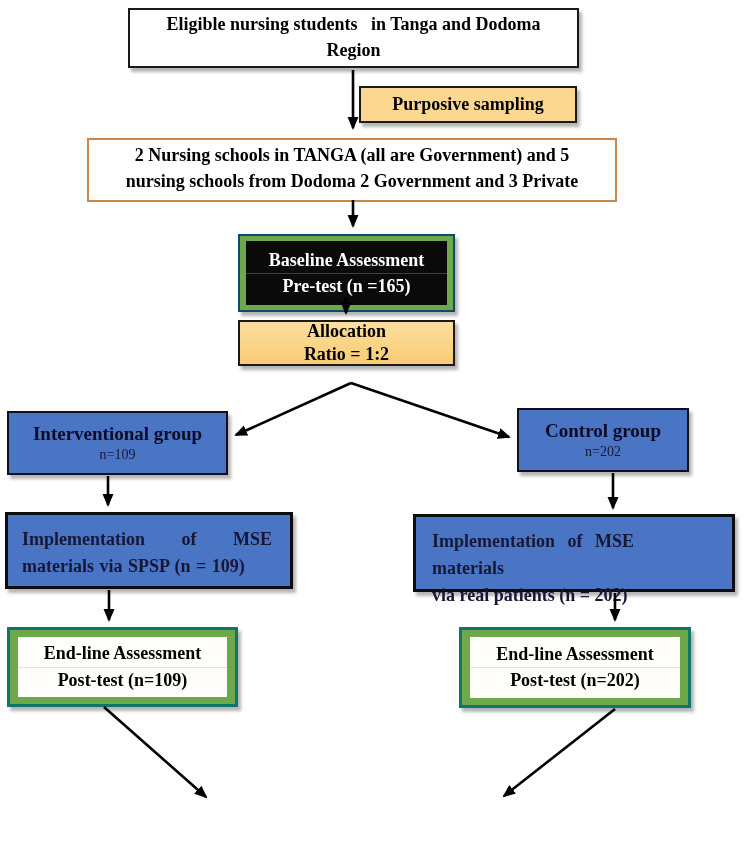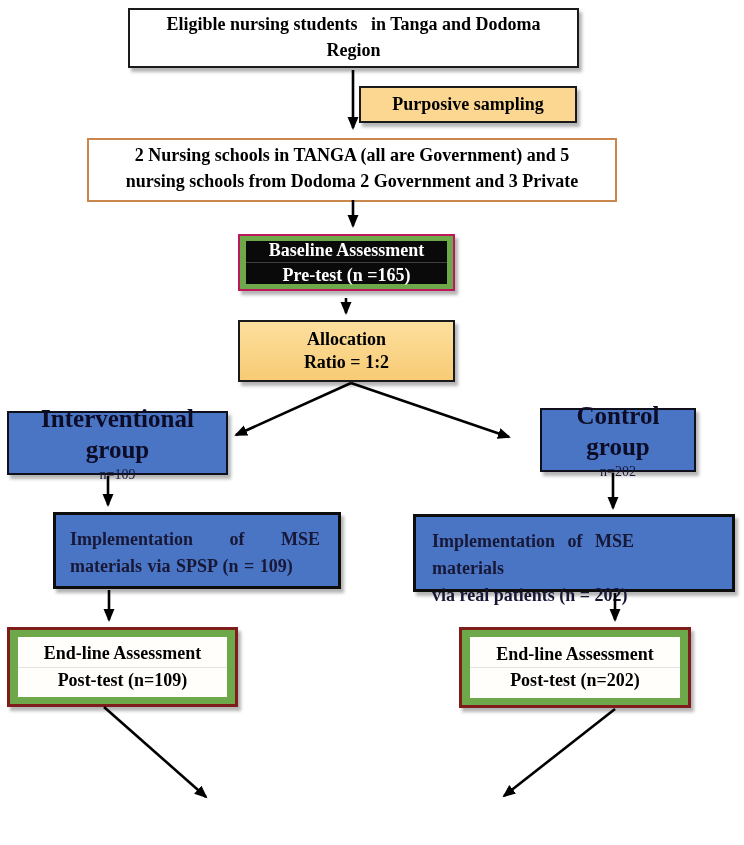--- a/index.html
+++ b/index.html
@@ -12,45 +12,45 @@
   .ln{line-height:1.42;font-size:18px;font-weight:bold;}
   .prewrap{white-space:pre-wrap;}
 
   .b-eligible{left:128px;top:8px;width:451px;height:60px;background:#fff;
     border:2px solid #1a1a1a;padding-top:2px;}
   .b-purposive{left:359px;top:86px;width:218px;height:37px;
     background:var(--tan-fill,#fbd791);border:2px solid #1a1a1a;
     display:flex;align-items:center;justify-content:center;}
   .b-schools{left:87px;top:138px;width:530px;height:64px;background:#fff;
     border:2px solid var(--orange-border,#c9874e);padding-top:3px;}
-  .b-baseline{left:238px;top:234px;width:217px;height:57px;
-    background:var(--green-fill,#6da84b);border:2px solid #be185d;padding:5px 6px;}
+  .b-baseline{left:238px;top:234px;width:217px;height:78px;
+    background:var(--green-fill,#6da84b);border:2px solid #0c4a6e;padding:5px 6px;}
   .b-baseline .core{background:var(--box-black,#0a0a0a);width:100%;height:100%;
     box-sizing:border-box;display:flex;flex-direction:column;justify-content:center;color:#fff;}
   .b-baseline .ln{line-height:1.25;}
   .b-baseline .ln1{border-bottom:1px solid rgba(255,255,255,.22);padding-bottom:1px;margin-bottom:1px;}
-  .b-allocation{left:238px;top:320px;width:217px;height:62px;
+  .b-allocation{left:238px;top:320px;width:217px;height:46px;
     background:linear-gradient(var(--tan-light,#fcdf9e),var(--tan-dark,#f8cb74));
     border:2px solid #1a1a1a;display:flex;flex-direction:column;justify-content:center;}
   .b-allocation .ln{line-height:1.3;}
   .b-group{background:var(--blue-fill,#4a75c5);border:2px solid #10101c;
     display:flex;flex-direction:column;justify-content:center;}
   .b-interv{left:7px;top:411px;width:221px;height:64px;}
-  .b-control{left:540px;top:408px;width:156px;height:64px;}
-  .g-title{font-weight:bold;font-size:25px;color:#0c0c26;line-height:1.25;}
+  .b-control{left:517px;top:408px;width:172px;height:64px;}
+  .g-title{font-weight:bold;font-size:19px;color:#0c0c26;line-height:1.25;}
   .g-count{font-size:14px;color:#171736;line-height:1.25;}
   .b-impl{background:var(--blue-fill,#4a75c5);border:3px solid #0d0d0d;
     text-align:left;color:#171736;}
   .b-impl .ln{line-height:1.5;}
-  .b-impl-left{left:5px;top:512px;width:288px;height:77px;padding:11px 14px 0;margin-left:48px;}
+  .b-impl-left{left:5px;top:512px;width:288px;height:77px;padding:11px 14px 0;}
   .b-impl-left .ln1{word-spacing:32px;}
   .b-impl-left .ln2{word-spacing:1px;}
   .b-impl-right{left:413px;top:514px;width:322px;height:78px;padding:11px 16px 0;}
   .b-impl-right .ln1{word-spacing:8px;}
-  .b-endline{background:var(--green-fill,#6da84b);border:3px solid #7f1d1d;padding:7px 8px;}
+  .b-endline{background:var(--green-fill,#6da84b);border:3px solid #0f766e;padding:7px 8px;}
   .b-end-left{left:7px;top:627px;width:231px;height:80px;}
   .b-end-right{left:459px;top:627px;width:232px;height:81px;}
   .b-endline .core{background:#fffefb;width:100%;height:100%;box-sizing:border-box;
     display:flex;flex-direction:column;justify-content:center;}
   .b-endline .ln{line-height:1.3;}
   .b-endline .ln1{border-bottom:1px solid #e3e3e3;padding-bottom:1px;margin-bottom:1px;}
   .b-analysis{left:221px;top:739px;width:269px;height:92px;background:#fff;
     border:3px solid var(--red-border,#9c2b29);padding-top:7px;
     box-shadow:2px 3px 3px rgba(150,130,130,.45);}
   .a-title{font-weight:bold;font-size:19px;line-height:1.3;}

